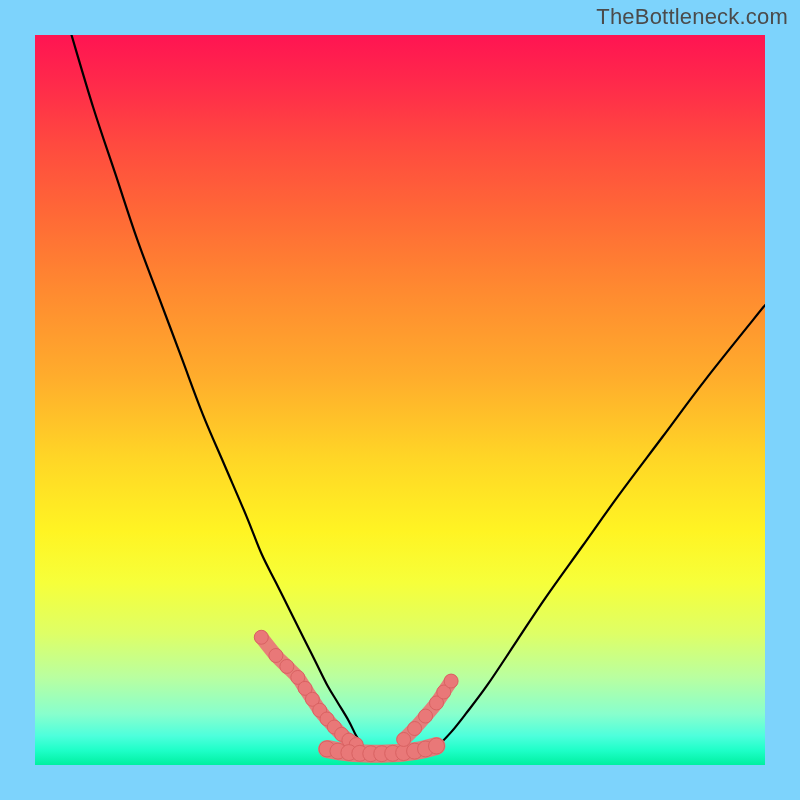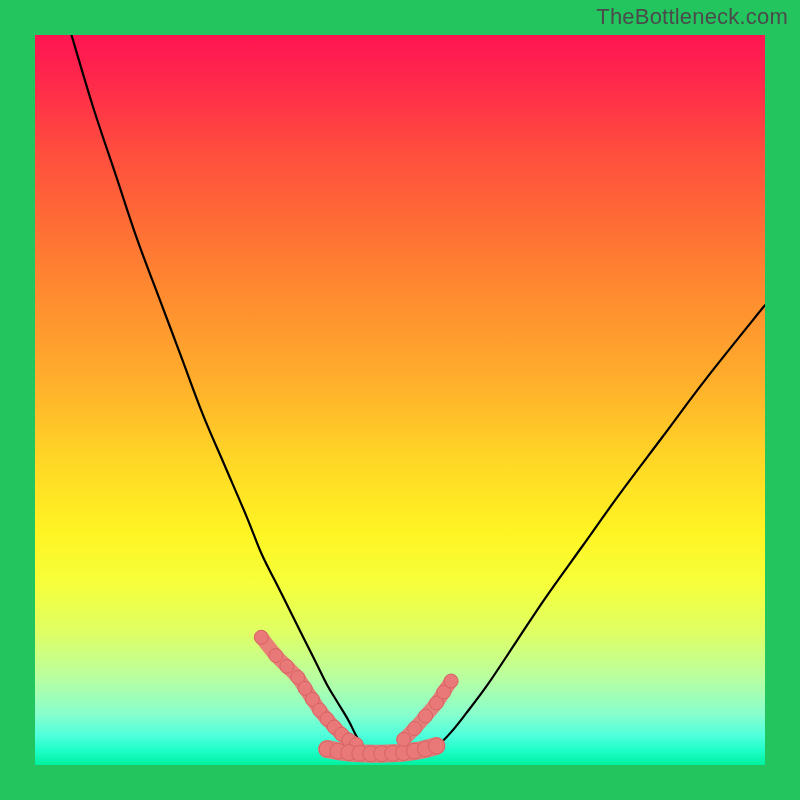--- a/index.html
+++ b/index.html
@@ -8,21 +8,21 @@
     width: 800px;
     height: 800px;
     overflow: hidden;
     background: #000;
     font-family: Arial, Helvetica, sans-serif;
   }
   .outer {
     position: relative;
     width: 800px;
     height: 800px;
-    background: #22c55e;
+    background: #7dd3fc;
   }
   .plot {
     position: absolute;
     left: 35px;
     top: 35px;
     width: 730px;
     height: 730px;
     
     background: linear-gradient(to bottom,
       #ff1452 0%,

